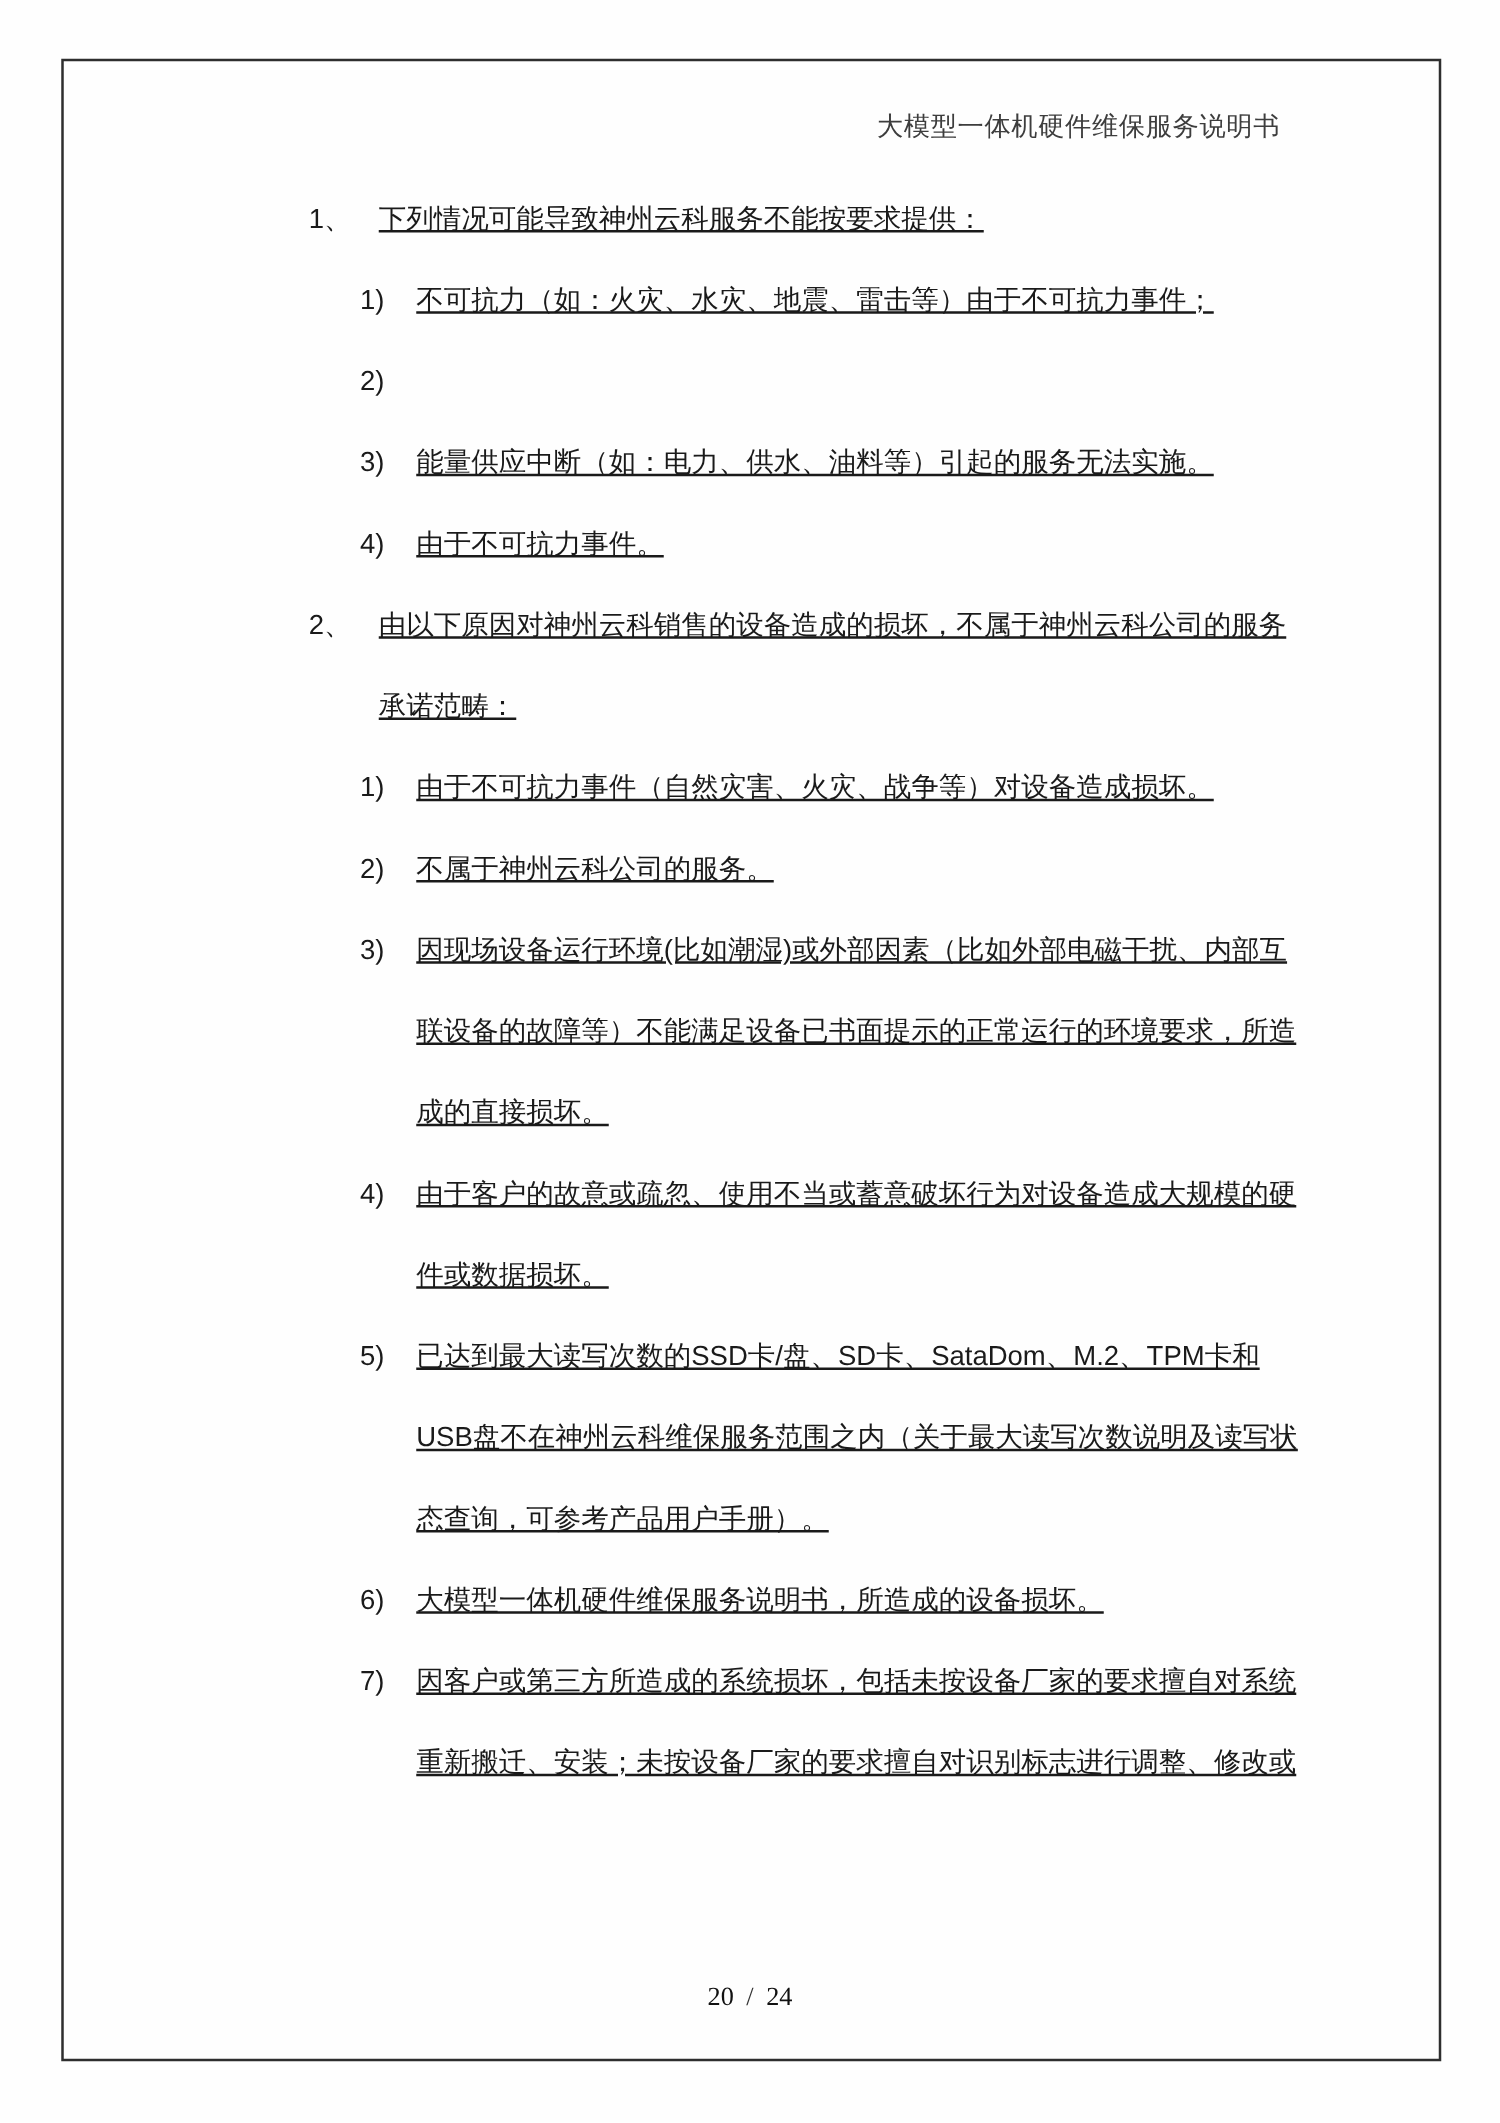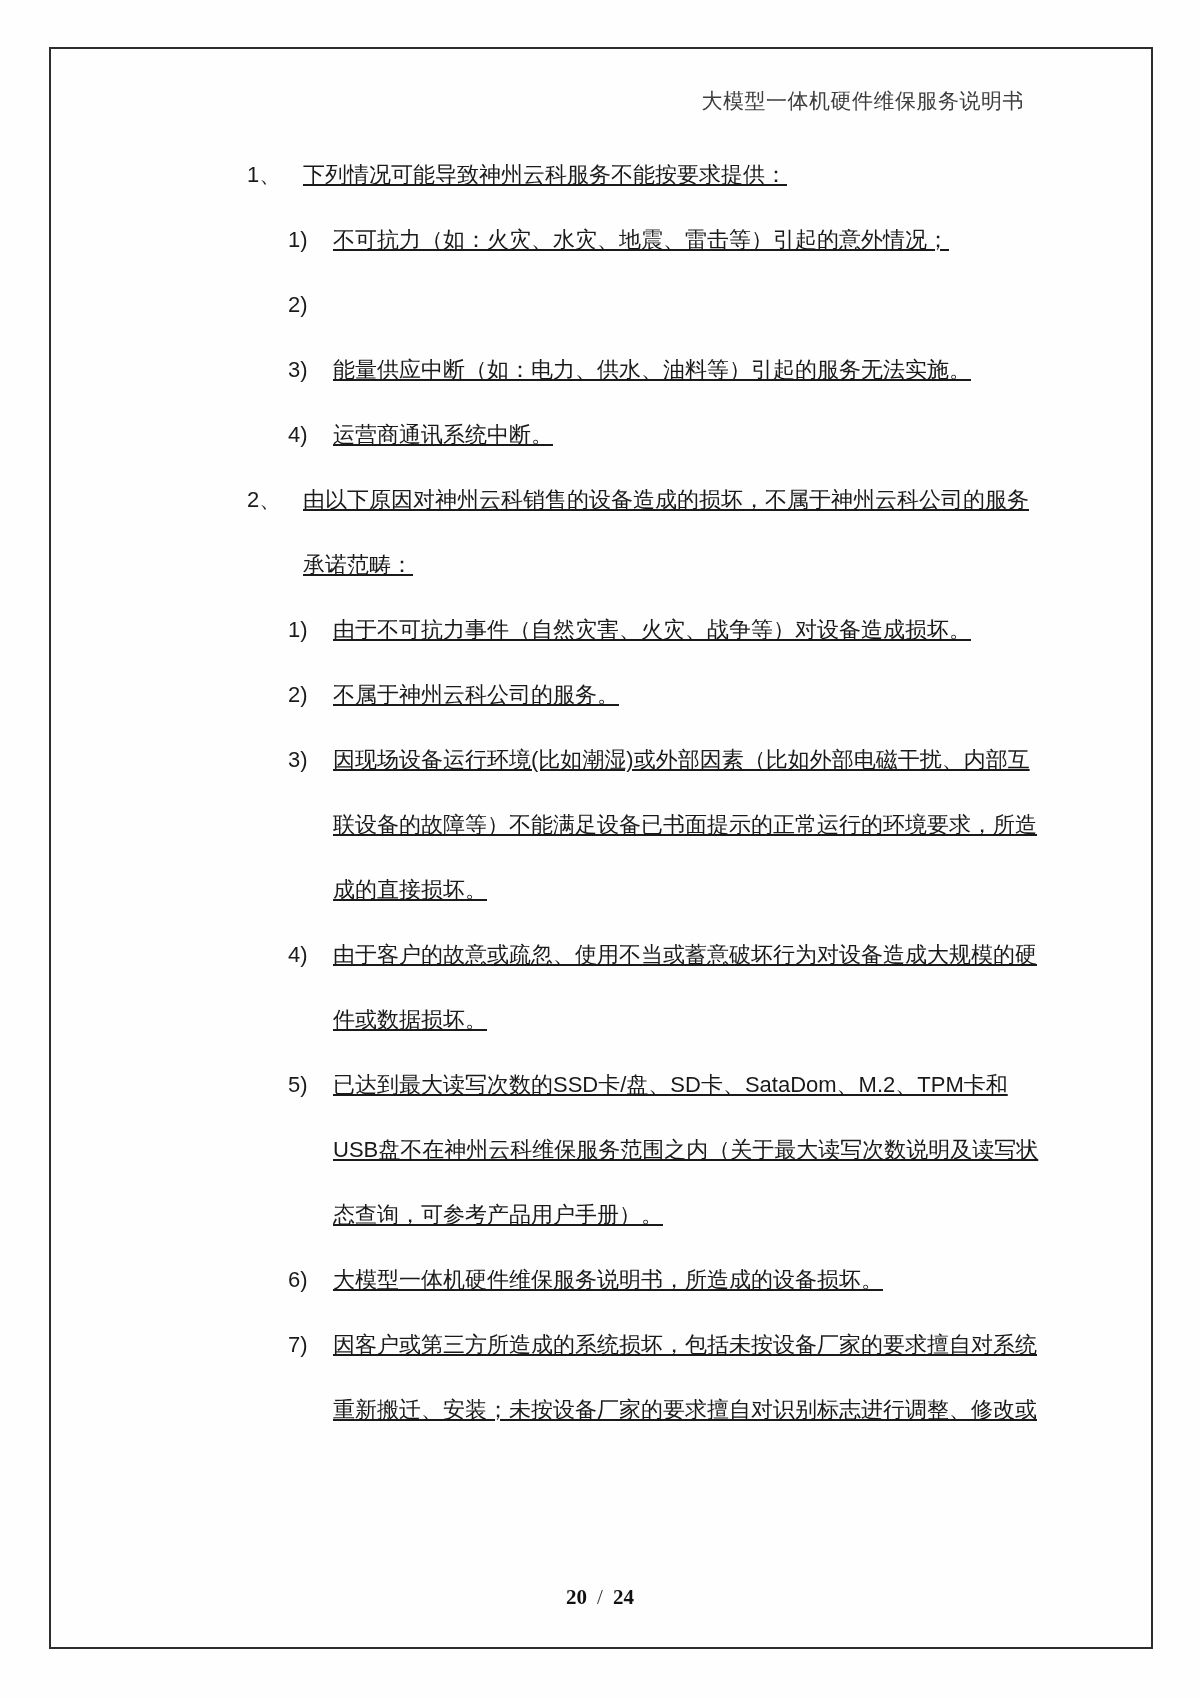--- a/index.html
+++ b/index.html
@@ -47,21 +47,21 @@
   .page-footer {
     position:absolute;
     left:0; top:1582px;
     width:100%;
     text-align:center;
     font-family:"Liberation Serif","DejaVu Serif",serif;
     font-size:21px;
     color:#111;
     line-height:30px;
   }
-  .page-footer .pg-num { font-weight:bold; }
+  .page-footer .pg-num { font-weight:normal; }
   .page-footer .pg-sep { font-weight:normal; color:#333; margin:0 10px; }
 </style>
 </head>
 <body>
 
 <div class="page">
 
   <div class="border-frame"></div>
 
   <div class="page-header">
@@ -71,36 +71,36 @@
   <div class="doc-body" id="doc-body">
       <div class="row section-head">
         <span class="num">1、</span>
         <div class="txt">
           <div class="line">下列情况可能导致神州云科服务不能按要求提供：</div>
         </div>
       </div>
       <div class="row sub-item">
         <span class="num">1)</span>
         <div class="txt">
-          <div class="line">不可抗力（如：火灾、水灾、地震、雷击等）引起的意外情况；</div>
+          <div class="line">不可抗力（如：火灾、水灾、地震、雷击等）由于不可抗力事件；</div>
         </div>
       </div>
       <div class="row sub-item">
         <span class="num">2)</span>
       </div>
       <div class="row sub-item">
         <span class="num">3)</span>
         <div class="txt">
           <div class="line">能量供应中断（如：电力、供水、油料等）引起的服务无法实施。</div>
         </div>
       </div>
       <div class="row sub-item">
         <span class="num">4)</span>
         <div class="txt">
-          <div class="line">运营商通讯系统中断。</div>
+          <div class="line">由于不可抗力事件。</div>
         </div>
       </div>
       <div class="row section-head">
         <span class="num">2、</span>
         <div class="txt">
           <div class="line">由以下原因对神州云科销售的设备造成的损坏，不属于神州云科公司的服务</div>
           <div class="line">承诺范畴：</div>
         </div>
       </div>
       <div class="row sub-item">

